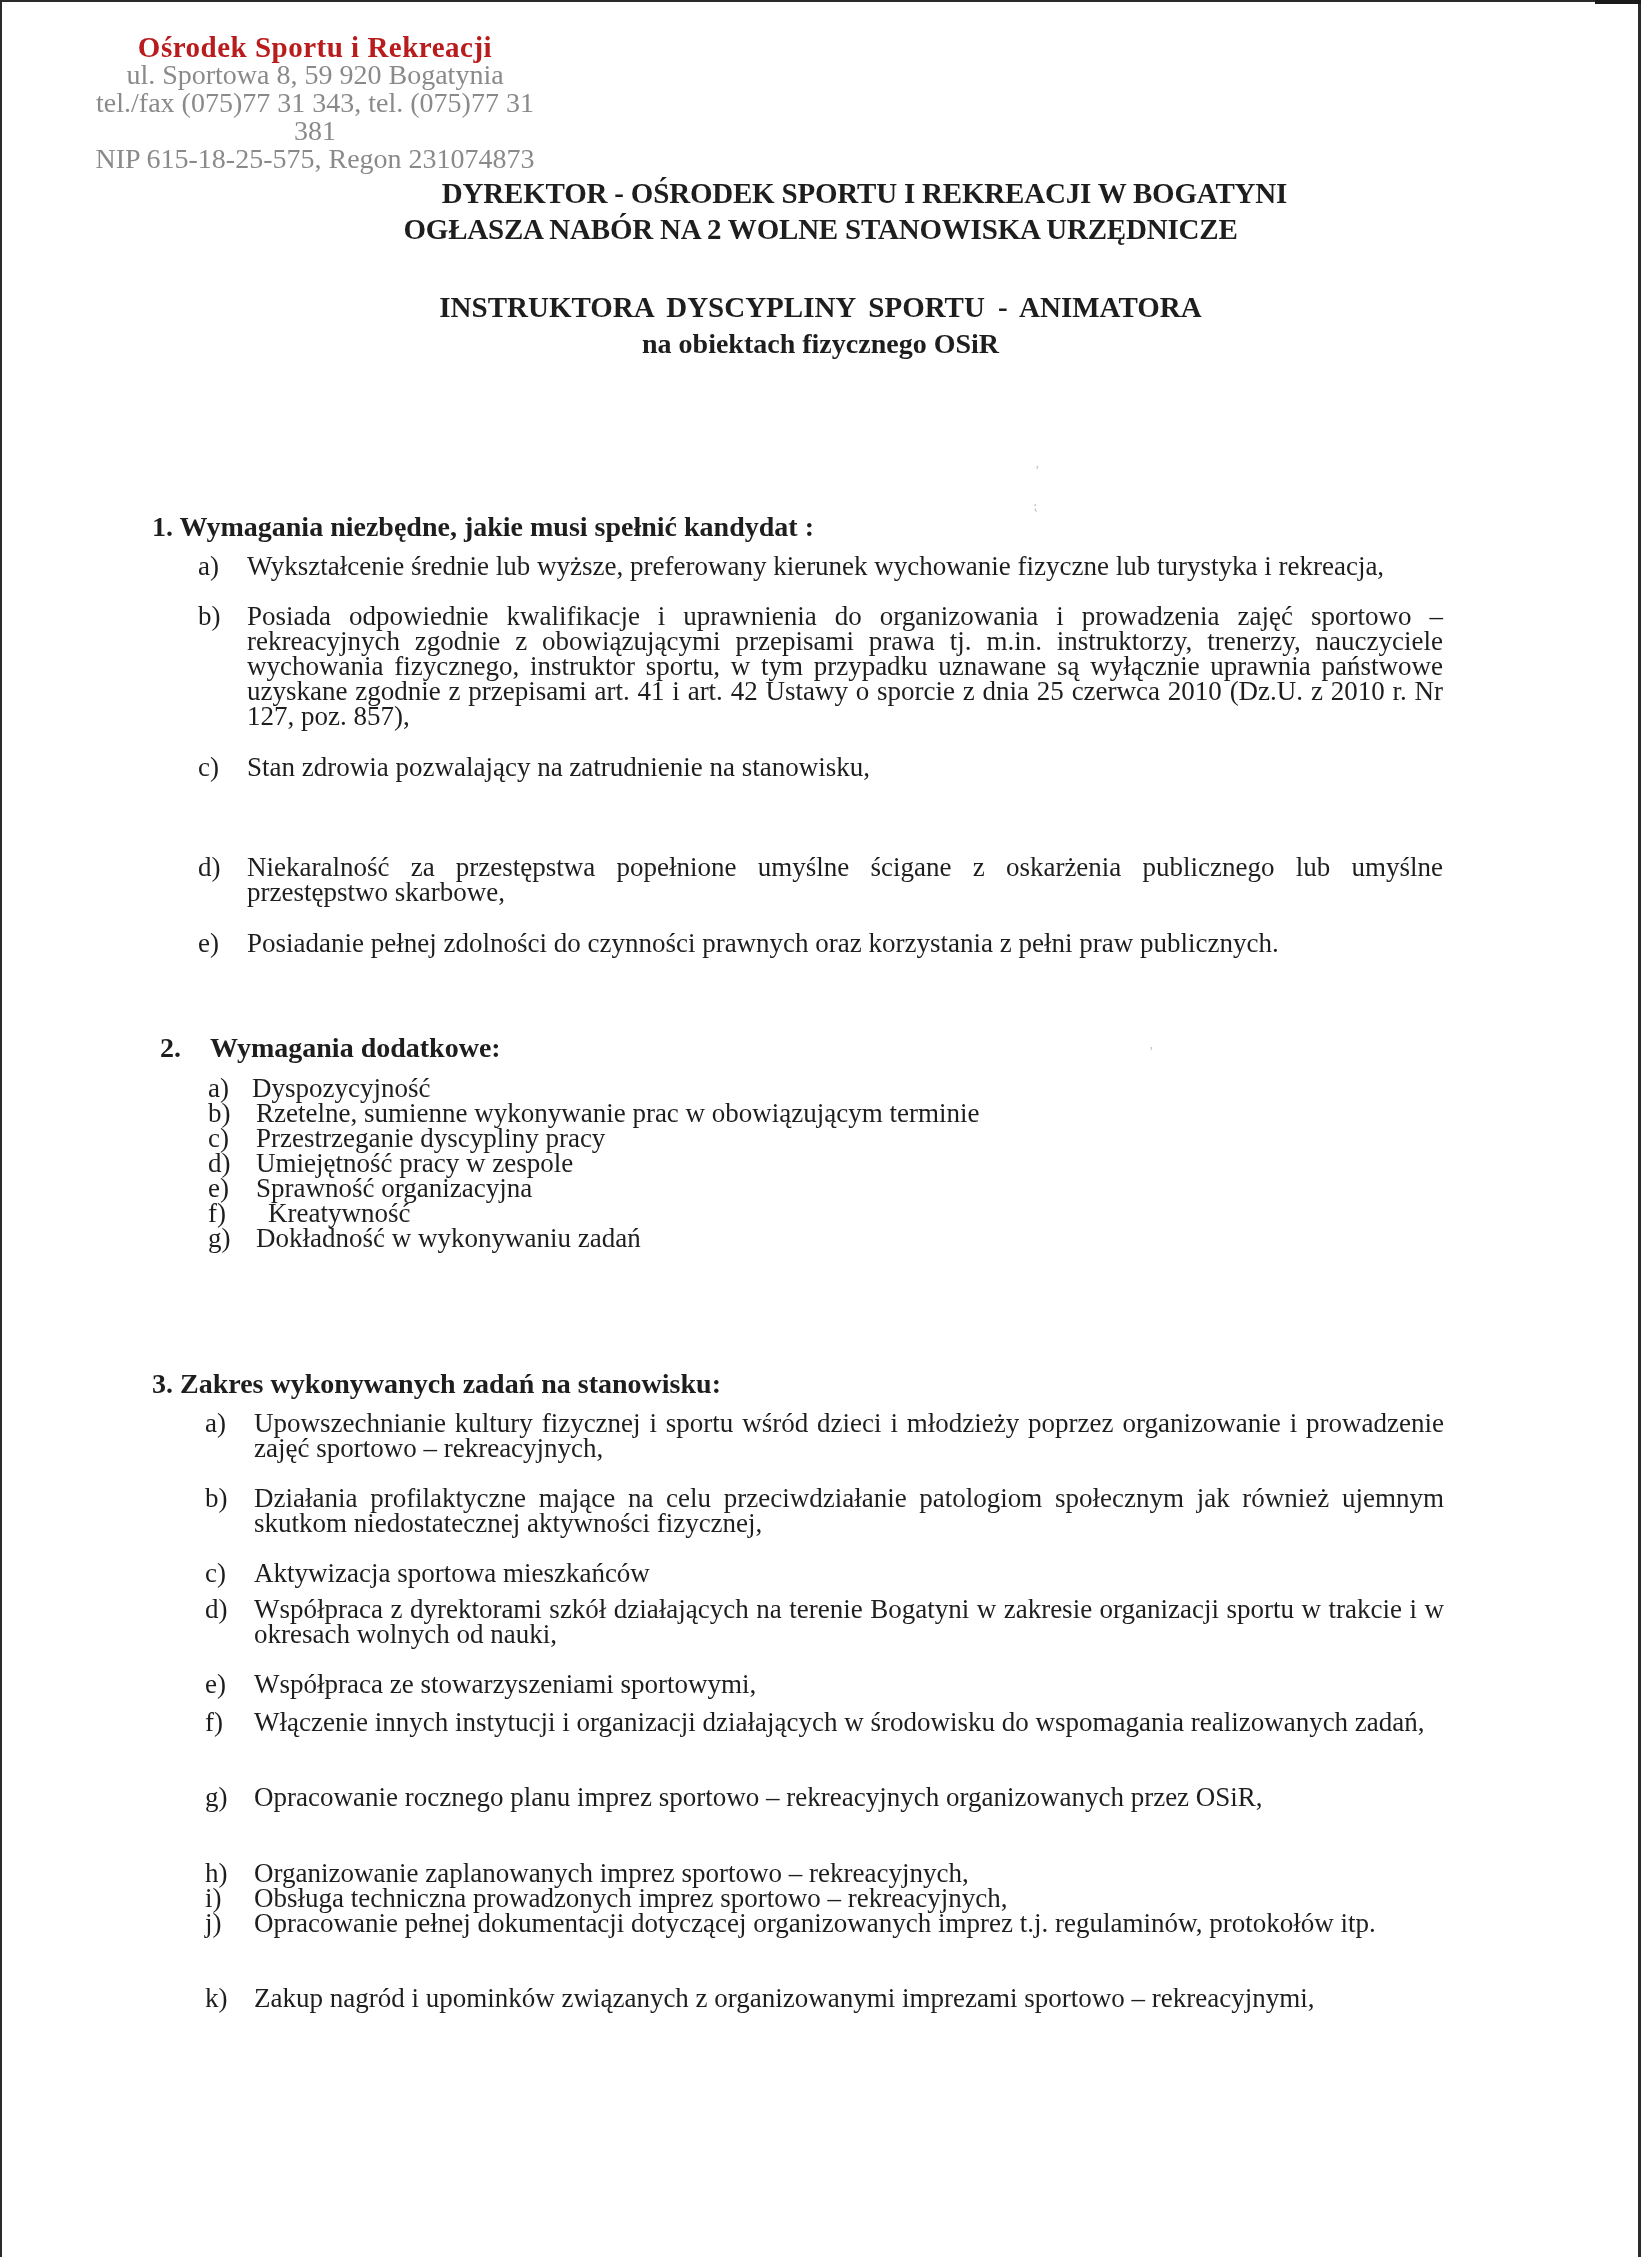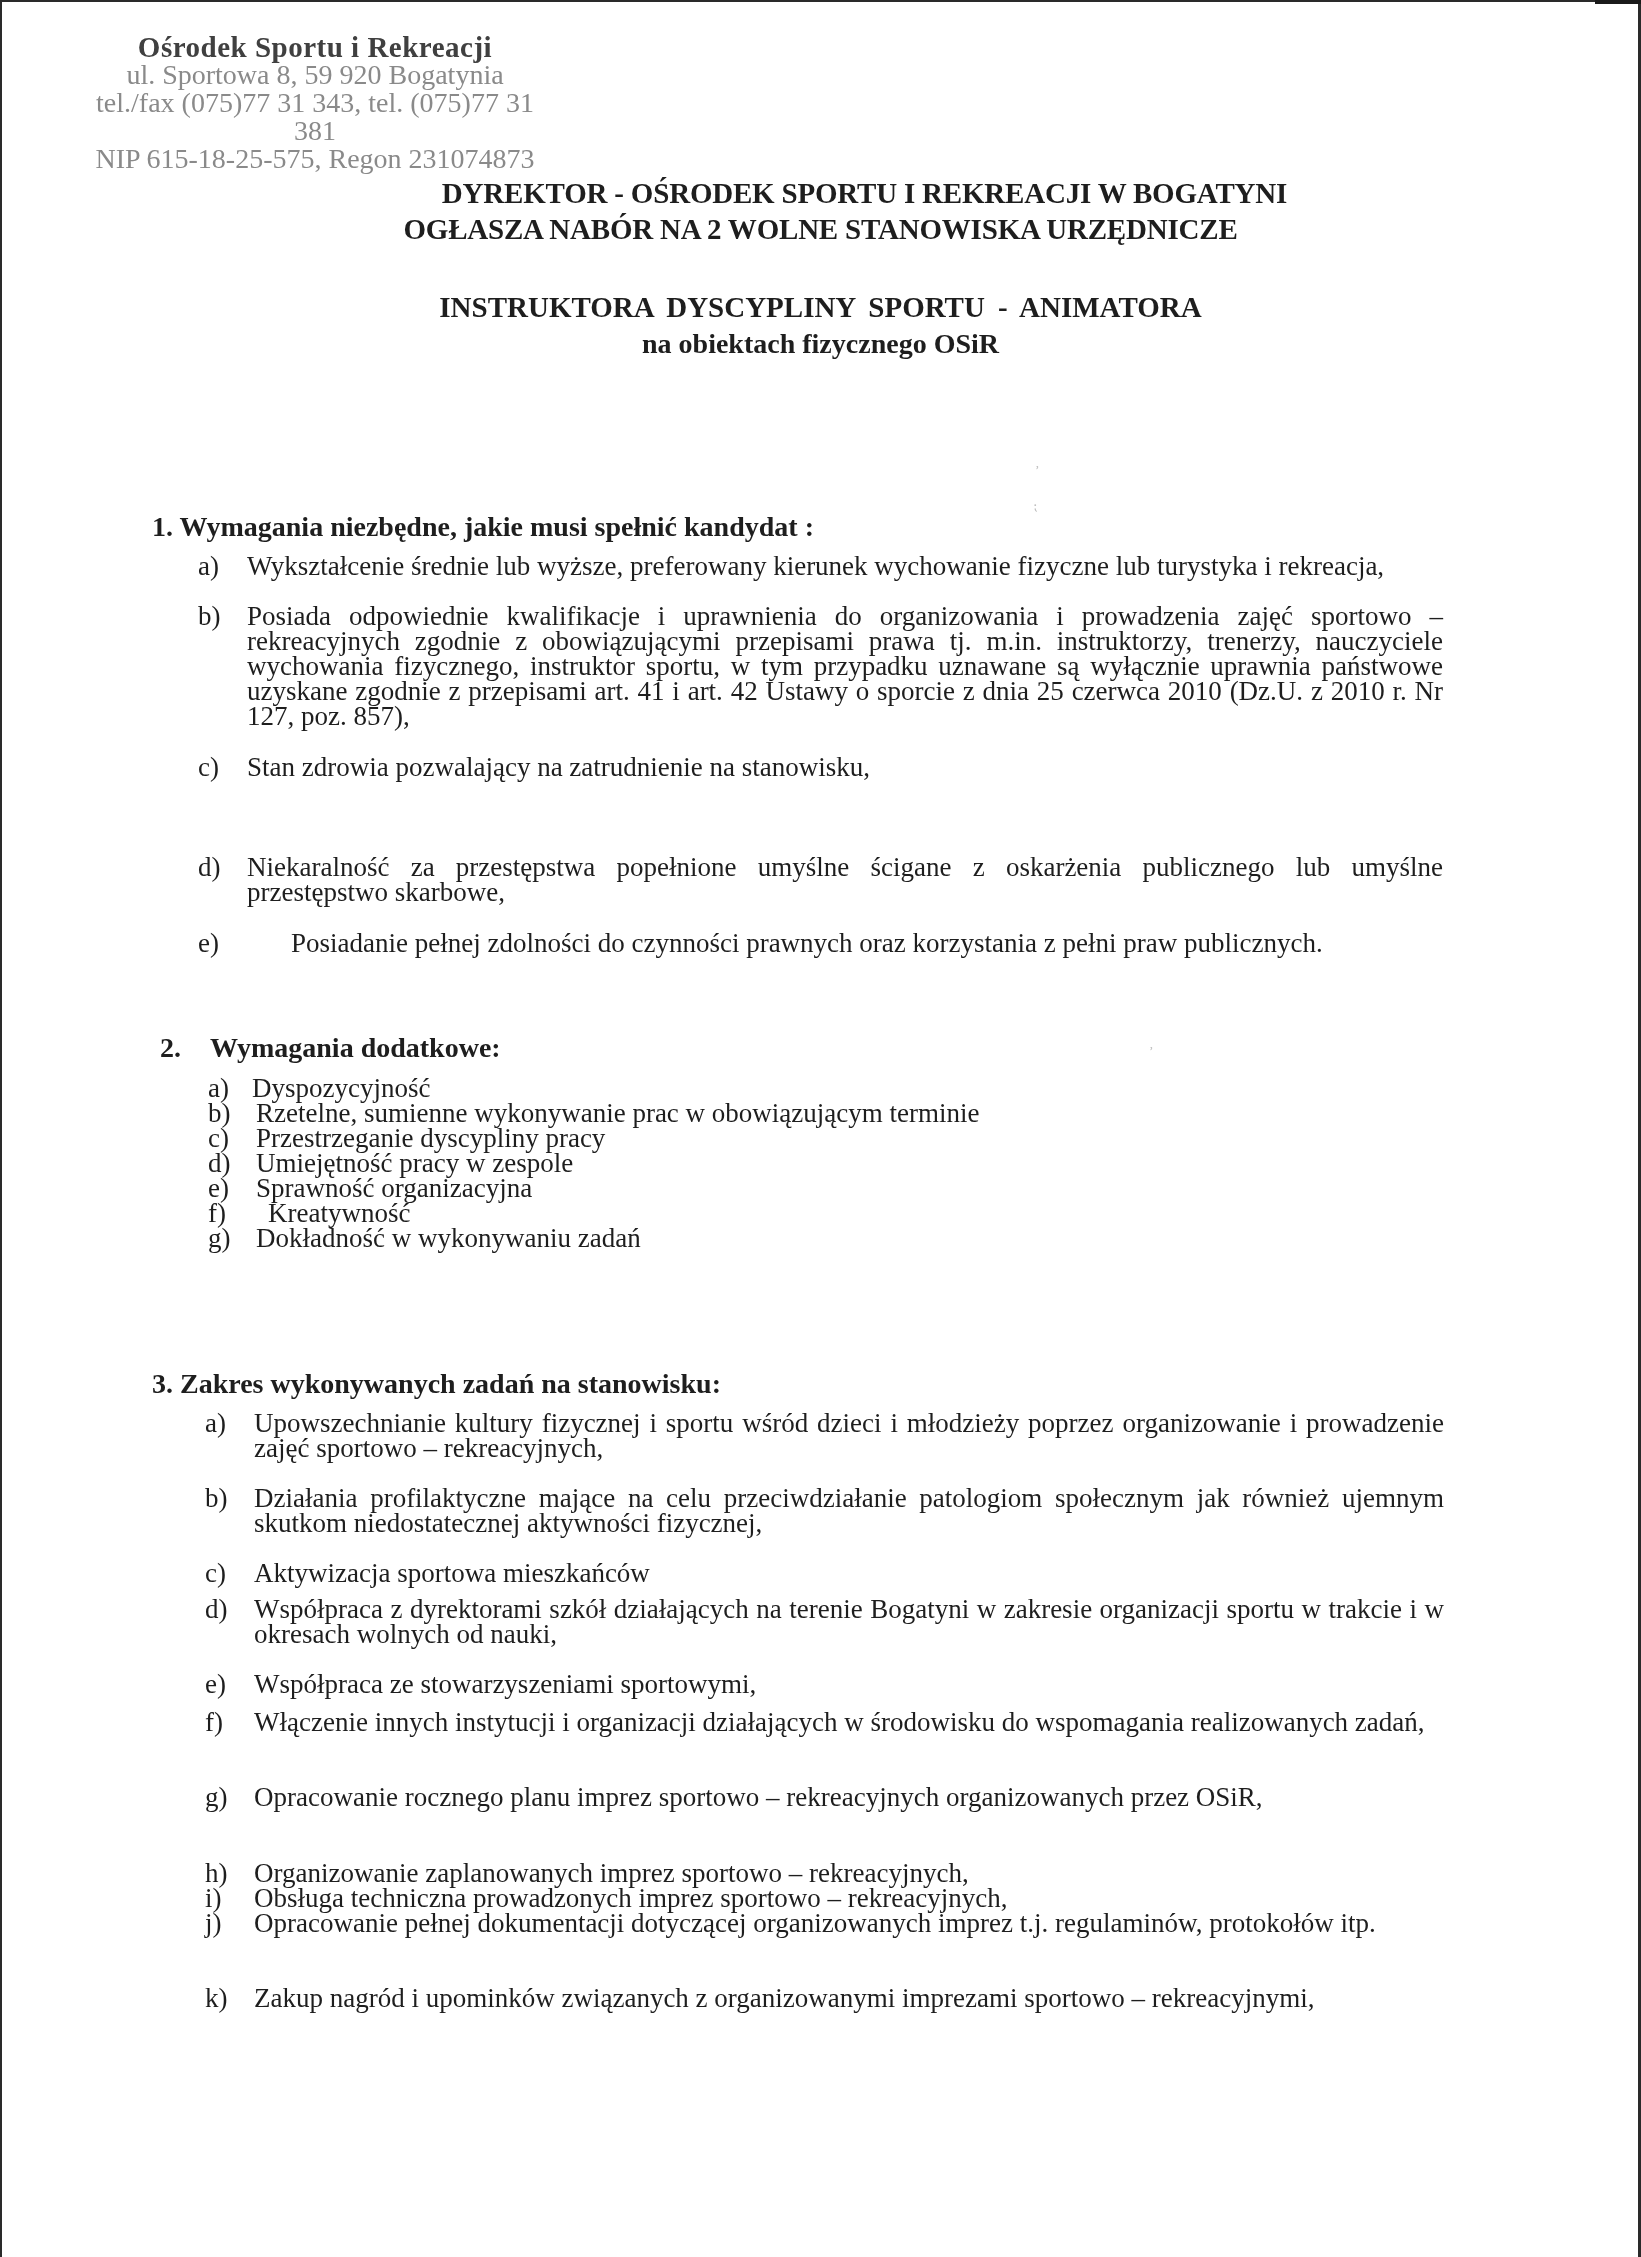--- a/index.html
+++ b/index.html
@@ -26,21 +26,21 @@
   }
   .stamp {
     position: absolute;
     left: 93px; top: 33px;
     width: 444px;
     text-align: center;
     color: #8a8a8a;
     font-family: "Liberation Serif", serif;
     line-height: 28px;
   }
-  .stamp .stamp-name { font-size: 29px; font-weight: bold; letter-spacing: 0.5px; color: #404040; }
+  .stamp .stamp-name { font-size: 29px; font-weight: bold; letter-spacing: 0.5px; color: #b91c1c; }
   .stamp .stamp-line { font-size: 28px; }
   .header {
     position: absolute;
     left: 0; width: 1641px;
     text-align: center;
     font-weight: bold;
   }
   .h-line1 { top: 176px; font-size: 29px; letter-spacing: -0.2px; padding-left: 44px; }
   .h-line2 { top: 212px; font-size: 29px; letter-spacing: -0.2px; }
   .h-line3 { top: 290px; font-size: 29px; word-spacing: 5.8px; }
@@ -115,21 +115,21 @@
 <div class="item" style="left:198px; top:755px; width:1246px; height:25px;">
   <span class="label">c)</span>
   <div class="text" style="left:49px; width:1196px;">Stan zdrowia pozwalający na zatrudnienie na stanowisku,</div>
 </div>
 <div class="item" style="left:198px; top:855px; width:1246px; height:50px;">
   <span class="label">d)</span>
   <div class="text" style="left:49px; width:1196px;">Niekaralność za przestępstwa popełnione umyślne ścigane z oskarżenia publicznego lub umyślne przestępstwo skarbowe,</div>
 </div>
 <div class="item" style="left:198px; top:931px; width:1246px; height:50px;">
   <span class="label">e)</span>
-  <div class="text" style="left:49px; width:1196px;margin-left:44px;">Posiadanie pełnej zdolności do czynności prawnych oraz korzystania z pełni praw publicznych.</div>
+  <div class="text" style="left:49px; width:1196px;">Posiadanie pełnej zdolności do czynności prawnych oraz korzystania z pełni praw publicznych.</div>
 </div>
 
 <div class="section-title" style="left:160px; top:1033px;">
   <span class="num" style="width:50px;">2.</span><span>Wymagania dodatkowe:</span>
 </div>
 
 <div class="item" style="left:208px; top:1076px; width:1236px; height:25px;">
   <span class="label">a)</span>
   <div class="text" style="left:44px; width:1188px;">Dyspozycyjność</div>
 </div>

